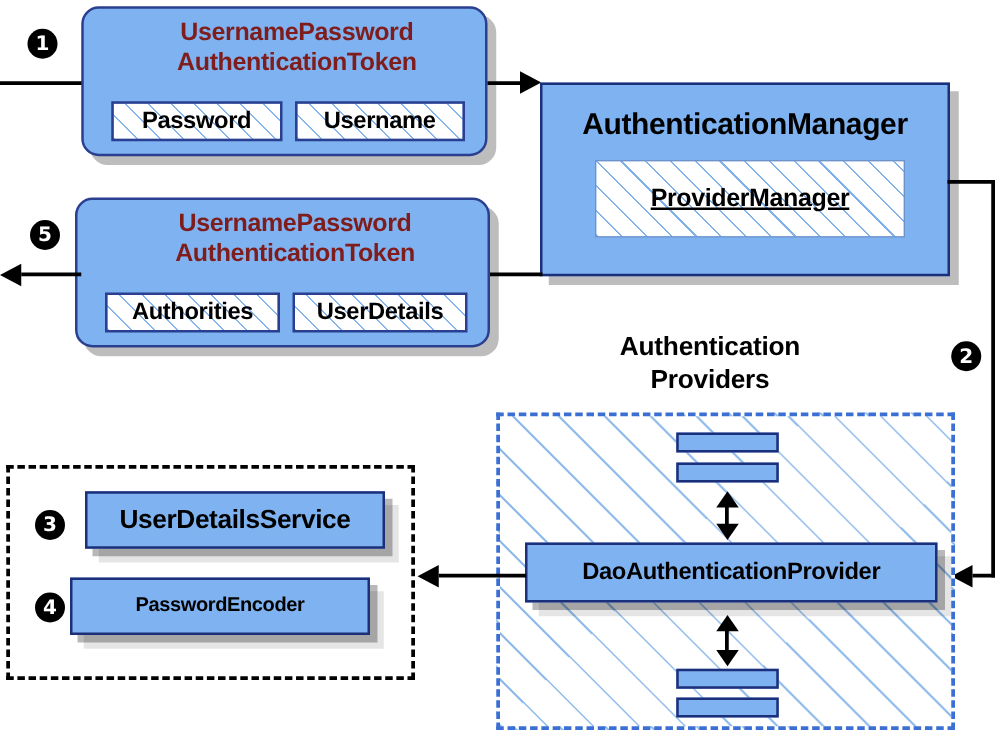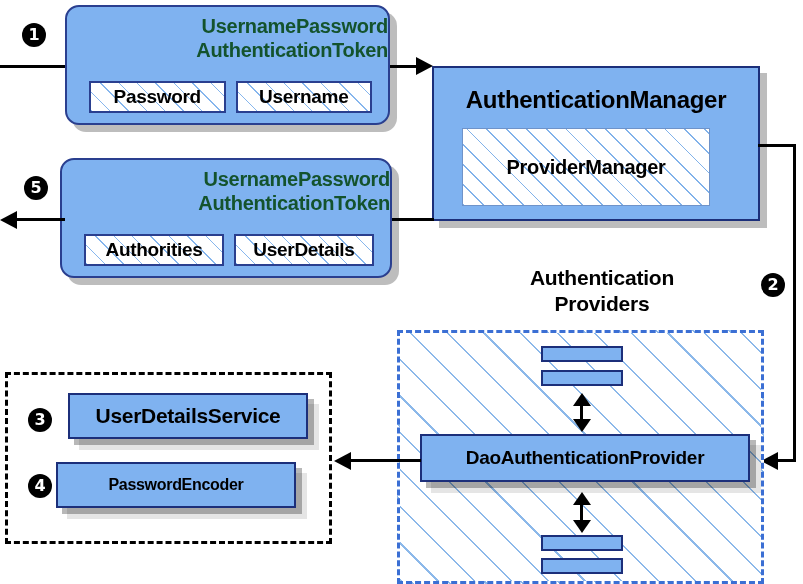--- a/index.html
+++ b/index.html
@@ -36,24 +36,24 @@
 
   
   .token {
     background: #7fb2f0;
     border: 2px solid #2a3f8f;
     border-radius: 14px;
     box-shadow: 7px 7px 0 0 rgba(0,0,0,0.26);
     box-sizing: border-box;
   }
   .token-title {
-    text-align: right;
+    text-align: center;
     font-weight: bold;
     font-size: 20px;
-    color: #14532d;
+    color: #7f1d1d;
     line-height: 24px;
     letter-spacing: -0.3px;
     padding-top: 7px;
     white-space: pre-line;
     margin-left: 20px;
   }
   .token-slots {
     position: absolute;
     left: 22px; right: 16px; bottom: 10px;
     display: flex;
@@ -211,21 +211,21 @@
       <div class="slot">Password</div>
       <div class="slot">Username</div>
     </div>
   </div>
 
   <div class="abs hline" style="left:390px; top:65px; width:28px;"></div>
   <div class="abs arrow-right" style="left:416px; top:57px;"></div>
 
   <div class="abs sqbox" style="left:432px; top:66px; width:328px; height:155px;">
     <div class="sqbox-title" style="margin-top:18px;">AuthenticationManager</div>
-    <div class="hatchbox abs" style="left:28px; top:60px; width:248px; height:78px;">ProviderManager</div>
+    <div class="hatchbox abs" style="left:42px; top:60px; width:248px; height:62px;text-decoration:underline;">ProviderManager</div>
   </div>
 
   <div class="abs hline" style="left:758px; top:144px; width:38px;"></div>
   <div class="abs vline" style="left:793px; top:144px; height:318px;"></div>
   <div class="abs hline" style="left:778px; top:459px; width:18px;"></div>
   <div class="abs arrow-left" style="left:761px; top:452px;"></div>
 
   <div class="abs badge" style="left:761px; top:273px;">2</div>
 
   <div class="abs hline" style="left:392px; top:218px; width:42px;"></div>
@@ -237,21 +237,21 @@
 AuthenticationToken</div>
     <div class="token-slots">
       <div class="slot">Authorities</div>
       <div class="slot">UserDetails</div>
     </div>
   </div>
 
   <div class="abs hline" style="left:17px; top:218px; width:48px;"></div>
   <div class="abs arrow-left" style="left:0px; top:211px;"></div>
 
-  <div class="abs group-title" style="left:484px; top:265px; width:236px;">Authentication
+  <div class="abs group-title" style="left:450px; top:265px; width:236px;">Authentication
 Providers</div>
 
   <div class="abs dashed-blue" style="left:397px; top:330px; width:367px; height:254px;">
   </div>
 
   <div class="abs minibar" style="left:541px; top:346px; width:82px; height:16px;"></div>
   <div class="abs minibar" style="left:541px; top:370px; width:82px; height:16px;"></div>
 
   <div class="abs arrow-up" style="left:573px; top:393px;"></div>
   <div class="abs vline" style="left:580px; top:400px; height:22px;"></div>

